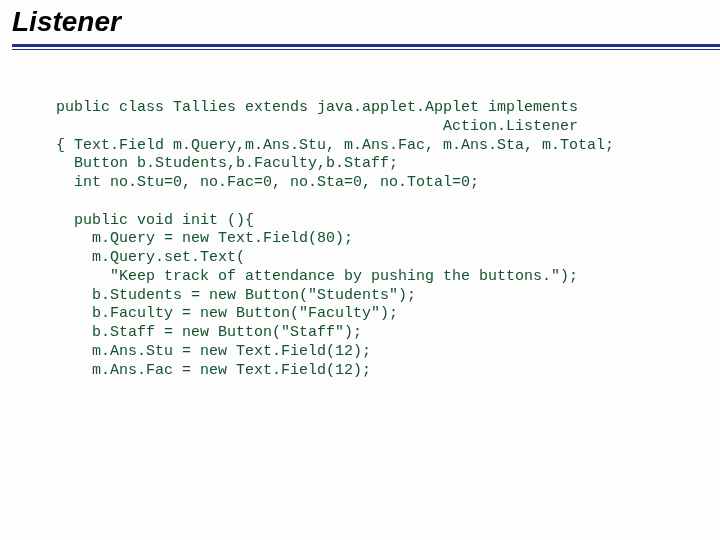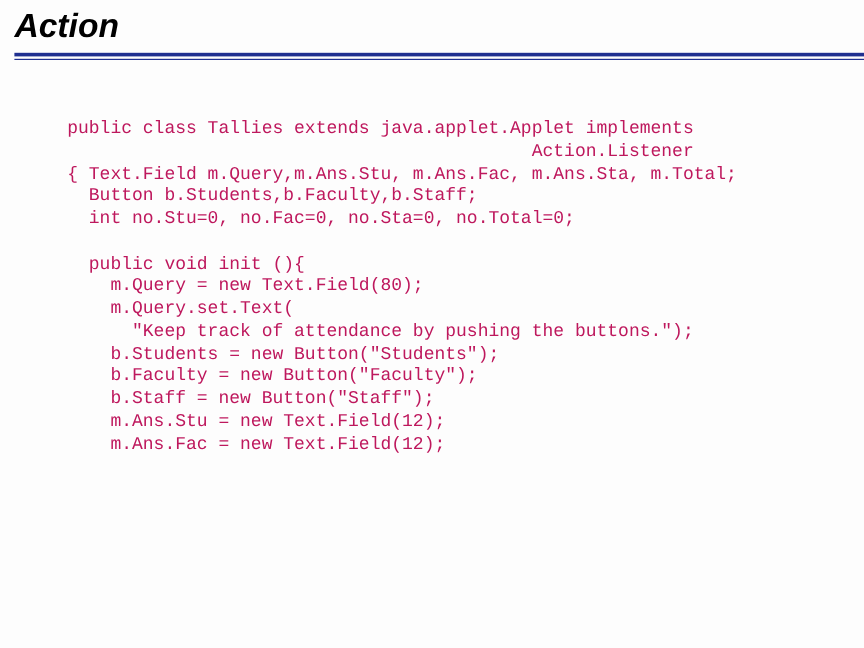--- a/index.html
+++ b/index.html
@@ -38,30 +38,30 @@
   .rule .thin {
     height: 1px;
     background: #203090;
     margin-top: 2px;
   }
   .code {
     font-family: "Courier New", Courier, monospace;
     font-size: 15px;
     line-height: 1.25;
     white-space: pre;
-    color: #be185d;
+    color: #14532d;
     padding: 34px 0 0 56px;
   }
 </style>
 </head>
 <body>
 
 <div class="slide">
   <div class="title-block">
-    <h1 class="title">Action</h1>
+    <h1 class="title">Listener</h1>
     <div class="rule">
       <div class="thick"></div>
       <div class="thin"></div>
     </div>
   </div>
   <pre class="code" id="code-block">public class Tallies extends java.applet.Applet implements
                                            Action.Listener
 { Text.Field m.Query,m.Ans.Stu, m.Ans.Fac, m.Ans.Sta, m.Total;
   Button b.Students,b.Faculty,b.Staff;
   int no.Stu=0, no.Fac=0, no.Sta=0, no.Total=0;

